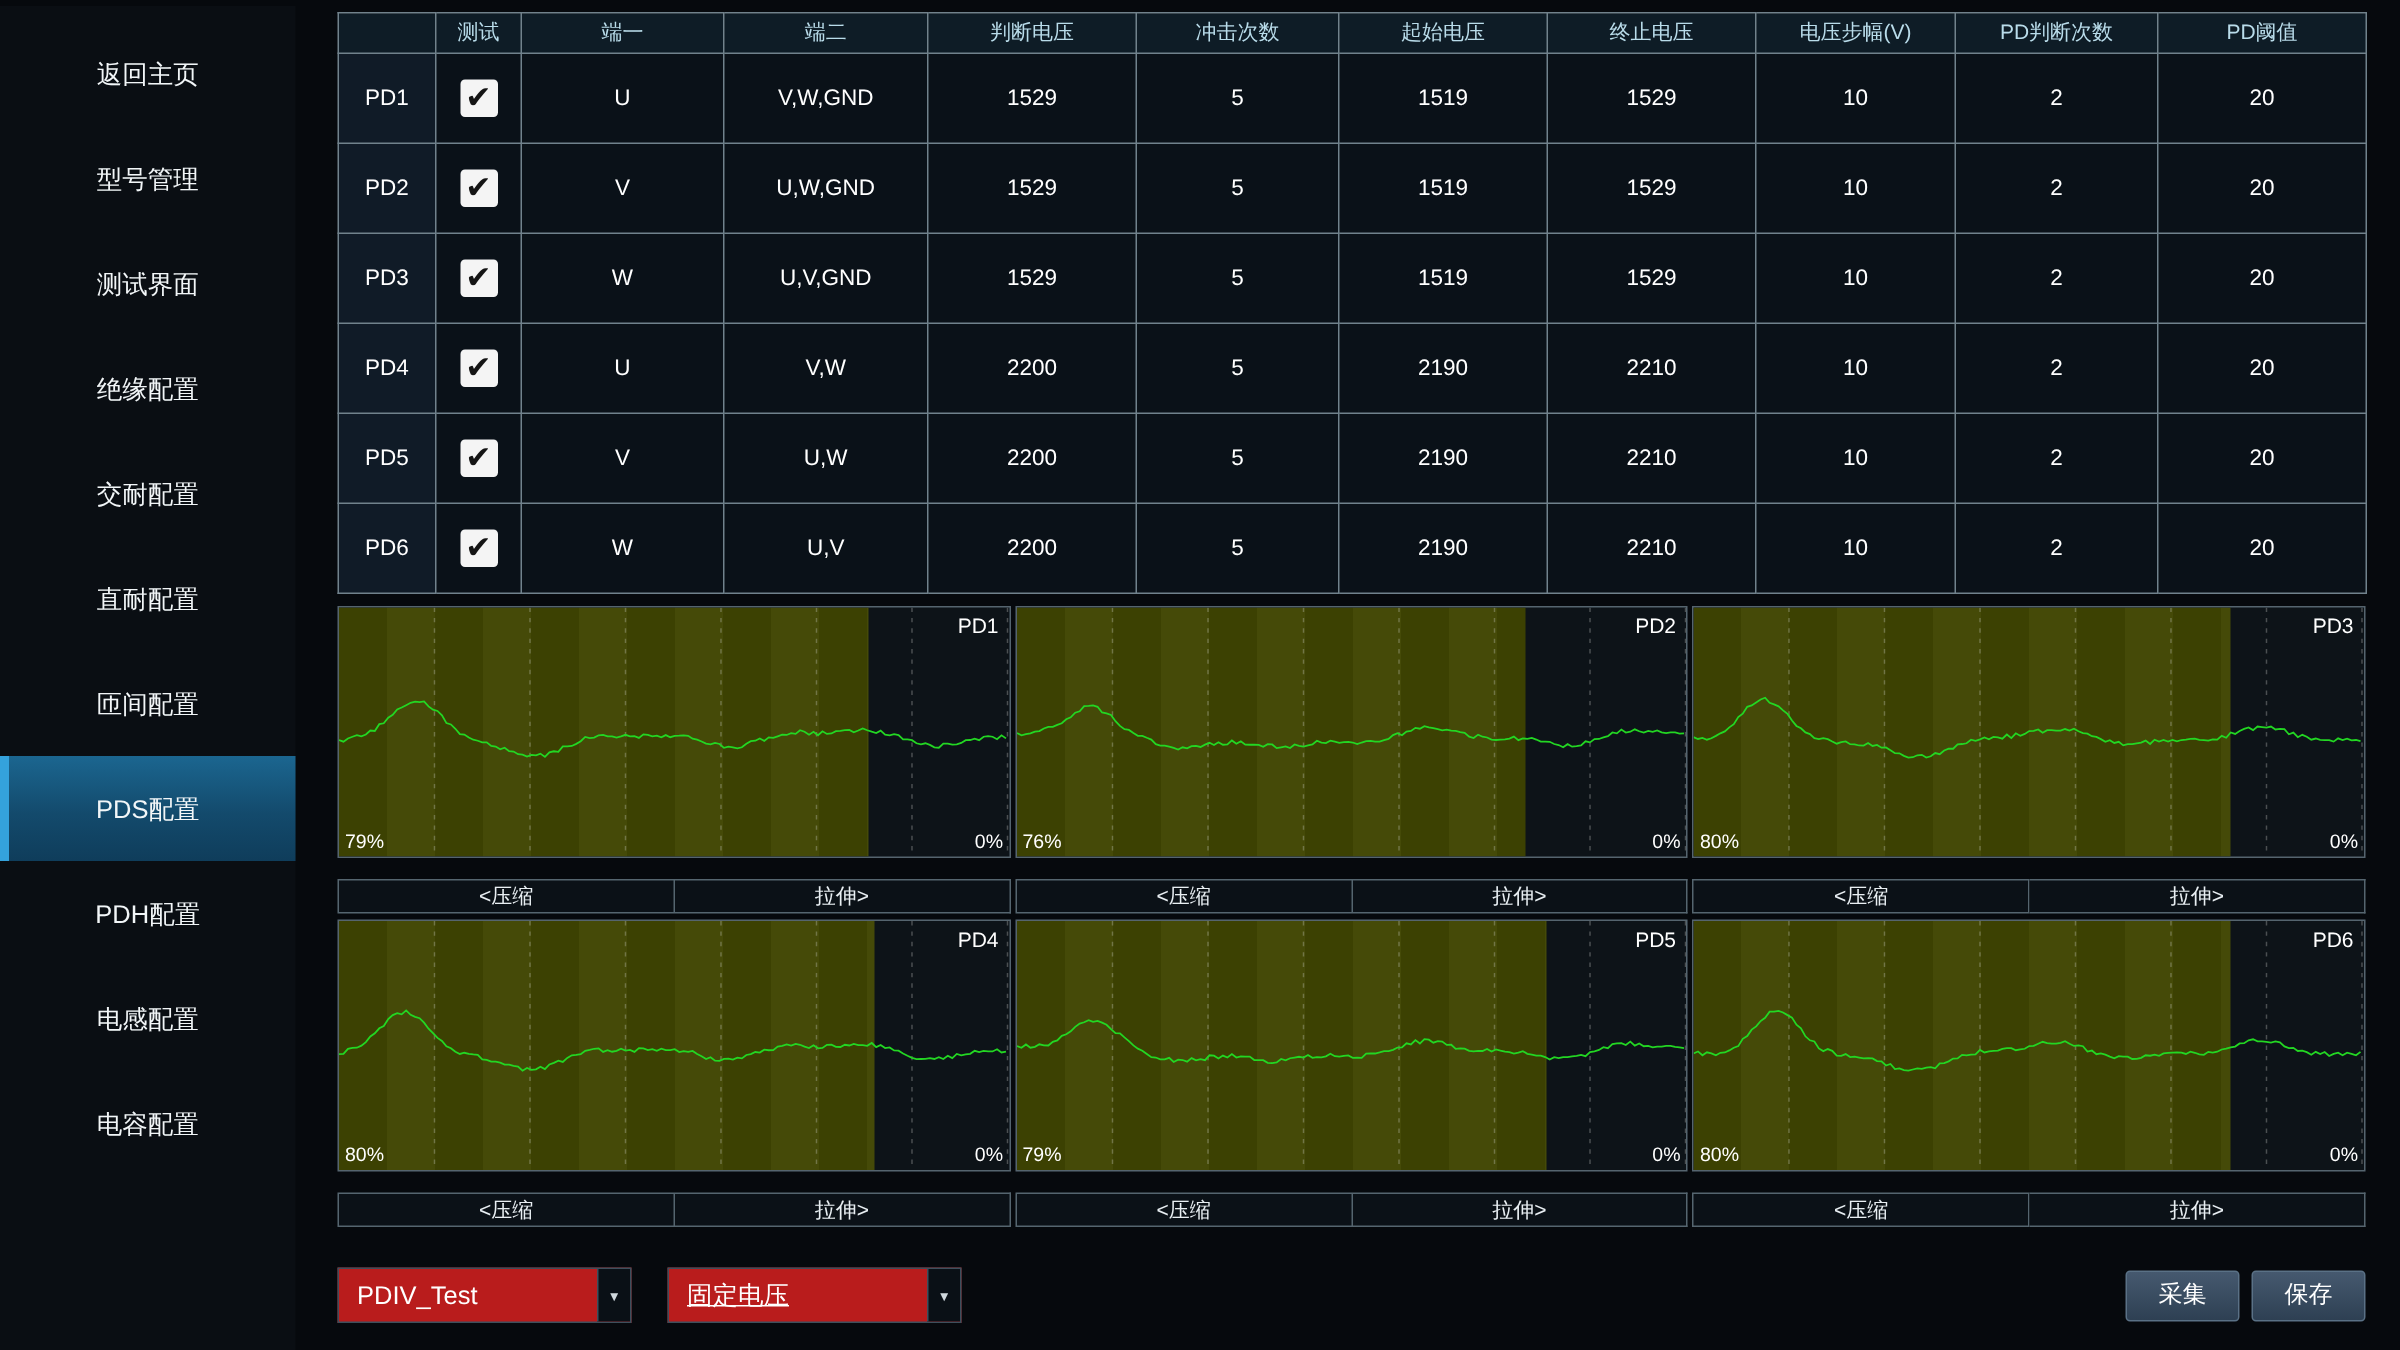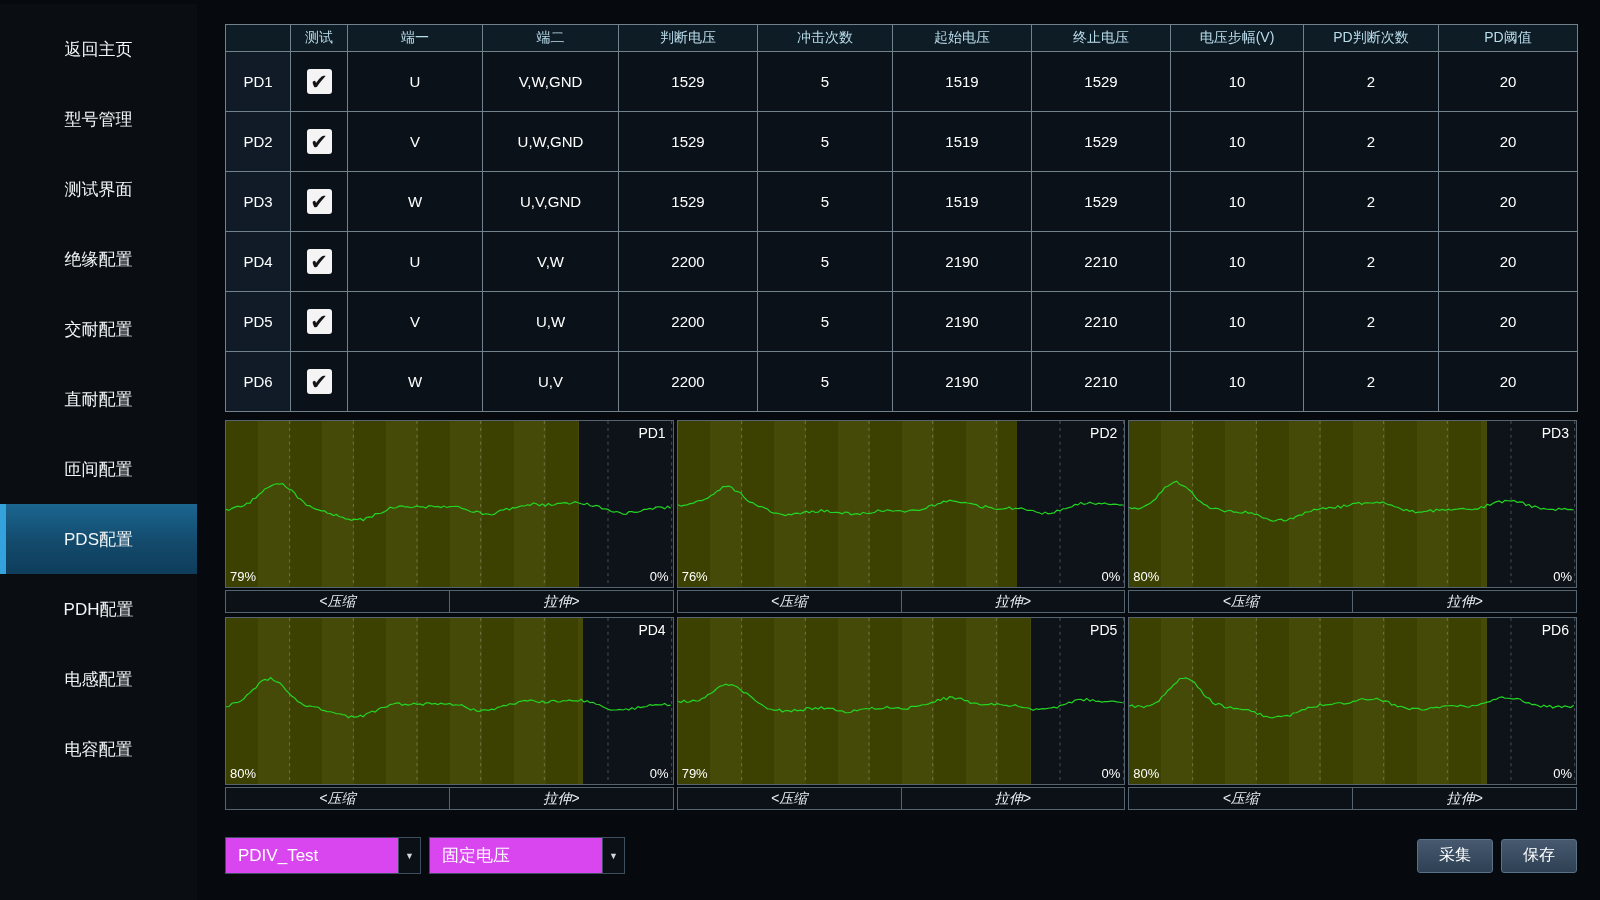--- a/index.html
+++ b/index.html
@@ -7,51 +7,51 @@
     font-family:"Liberation Sans","DejaVu Sans",sans-serif; color:#fff; }
 
   
   .sidebar { position:absolute; left:0; top:4px; bottom:0; width:197px; background:#0a0e13; padding-top:10px; }
   .side-item { height:70px; display:flex; align-items:center; justify-content:center;
     font-size:17px; color:#f2f6f8; cursor:pointer; position:relative; }
   .side-item.active { background:linear-gradient(180deg,#1b6690 0%,#134a6c 55%,#0f3d5b 100%); }
   .side-item.active::before { content:""; position:absolute; left:0; top:0; bottom:0; width:6px; background:#34a2dc; }
 
   
-  .main { position:absolute; left:205px; top:24px; width:1352px;padding-left:20px; }
+  .main { position:absolute; left:205px; top:8px; width:1352px;padding-left:20px; }
 
   table.cfg { border-collapse:collapse; width:1352px; table-layout:fixed; }
   table.cfg th { height:27px; background:#0e1c26; color:#b9dcea; font-size:14px; font-weight:normal;
     border:1px solid #71828c; }
   table.cfg td { height:60px; background:#0a1118; color:#ffffff; font-size:15px; text-align:center;
     border:1px solid #71828c; }
   table.cfg td.namecell { background:#101b27; }
   .chk { display:inline-block; width:25px; height:25px; background:#f4f4f4; border-radius:3px;
     color:#141414; font-size:21px; font-weight:bold; line-height:25px; text-align:center; cursor:pointer; }
 
   
   .wave-grid { margin-top:8px; display:grid; grid-template-columns:repeat(3,1fr); column-gap:3px; row-gap:4px; width:1352px; }
   .wave-block { display:flex; flex-direction:column; }
   .wave-panel { position:relative; height:168px; background:#0d1318; border:1px solid #55646e; overflow:hidden; }
   .wave-fill { position:absolute; left:0; top:0; bottom:0;
     background:repeating-linear-gradient(90deg,#3c4102 0 32px,#454a08 32px 64px); }
   .wave-panel svg { position:absolute; left:0; top:0; width:100%; height:100%; }
   .plabel { position:absolute; top:4px; right:7px; font-size:14px; color:#fff; }
   .pleft  { position:absolute; bottom:3px; left:4px; font-size:13px; color:#fff; }
   .pright { position:absolute; bottom:3px; right:4px; font-size:13px; color:#fff; }
-  .wave-btns { display:flex; margin-top:2px; height:23px;font-style:italic; }
+  .wave-btns { display:flex; margin-top:14px; height:23px; }
   .wbtn { flex:1; border:1px solid #55656f; background:#0b1117; color:#e9eff3; font-size:14px;
     display:flex; align-items:center; justify-content:center; cursor:pointer; }
   .wbtn + .wbtn { border-left:none; }
 
   
   .footer { margin-top:27px; display:flex; align-items:center; width:1352px; }
-  .select { position:relative; width:196px; height:37px; background:#d946ef; border:1px solid #3d4f5c;
+  .select { position:relative; width:196px; height:37px; background:#b91c1c; border:1px solid #3d4f5c;
     display:flex; align-items:center; cursor:pointer; }
-  .select + .select { margin-left:8px; }
+  .select + .select { margin-left:24px;text-decoration:underline; }
   .sel-text { padding-left:12px; font-size:17px; color:#fff; }
   .sel-arrow { position:absolute; right:0; top:0; bottom:0; width:22px; background:#0a1016;
     border-left:1px solid #3d4f5c; display:flex; align-items:center; justify-content:center;
     font-size:9px; color:#cfd8dd; }
   .spacer { flex:1; }
   .fbtn { width:76px; height:34px; margin-left:8px; background:linear-gradient(180deg,#46596f,#2e4053);
     border:1px solid #5a7186; border-radius:3px; color:#fff; font-size:16px; cursor:pointer;
     font-family:inherit; }
 </style>
 </head>

